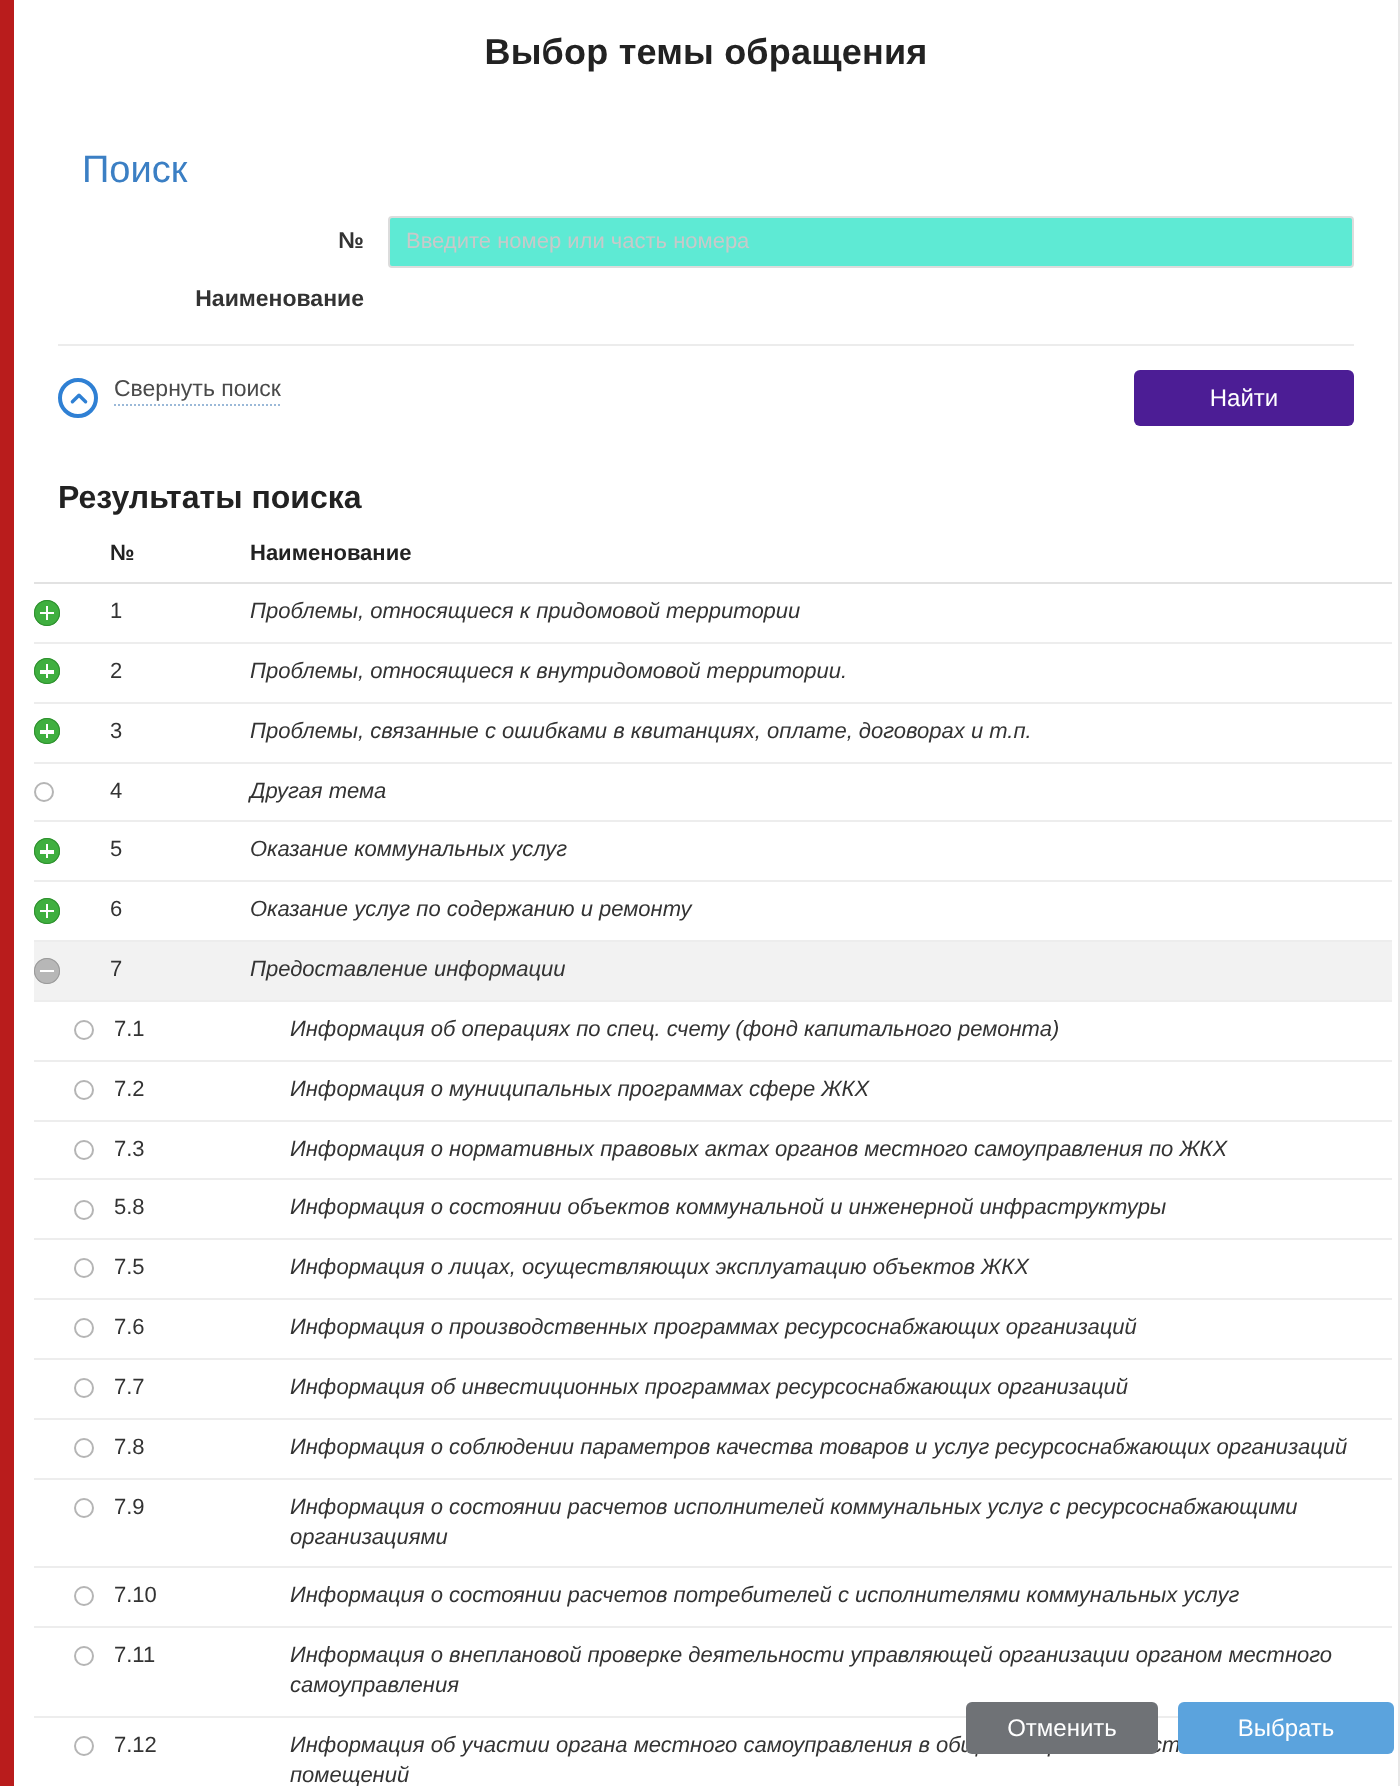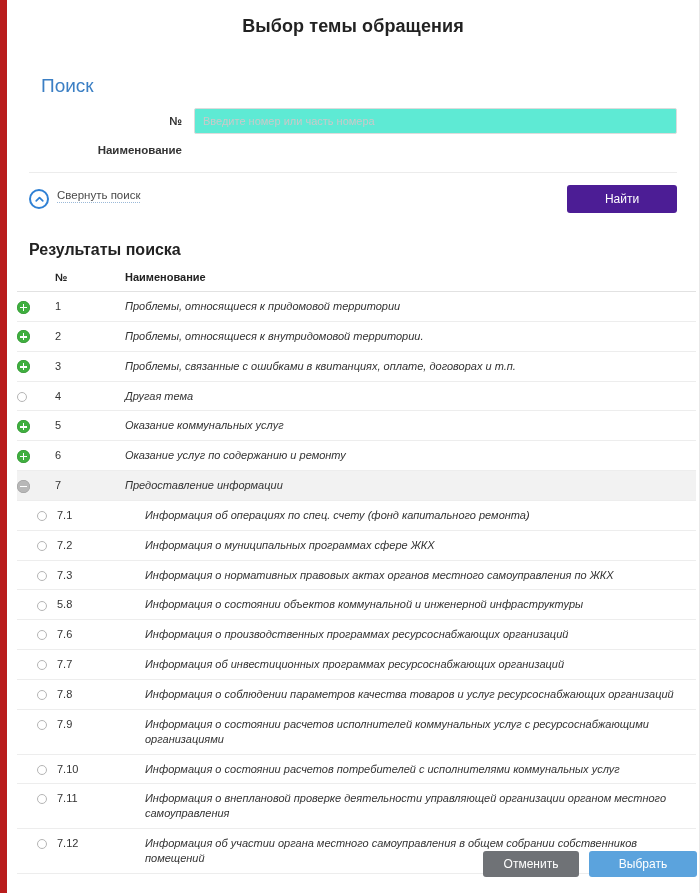--- a/index.html
+++ b/index.html
@@ -315,20 +315,25 @@
           <td class="cell-num">7.3</td>
           <td class="cell-name">Информация о нормативных правовых актах органов местного самоуправления по ЖКХ</td>
         </tr>
         <tr class="child">
           <td class="cell-icon"><span class="ico-radio"></span></td>
           <td class="cell-num">5.8</td>
           <td class="cell-name">Информация о состоянии объектов коммунальной и инженерной инфраструктуры</td>
         </tr>
         <tr class="child">
           <td class="cell-icon"><span class="ico-radio"></span></td>
+          <td class="cell-num">7.5</td>
+          <td class="cell-name">Информация о лицах, осуществляющих эксплуатацию объектов ЖКХ</td>
+        </tr>
+        <tr class="child">
+          <td class="cell-icon"><span class="ico-radio"></span></td>
           <td class="cell-num">7.6</td>
           <td class="cell-name">Информация о производственных программах ресурсоснабжающих организаций</td>
         </tr>
         <tr class="child">
           <td class="cell-icon"><span class="ico-radio"></span></td>
           <td class="cell-num">7.7</td>
           <td class="cell-name">Информация об инвестиционных программах ресурсоснабжающих организаций</td>
         </tr>
         <tr class="child">
           <td class="cell-icon"><span class="ico-radio"></span></td>

